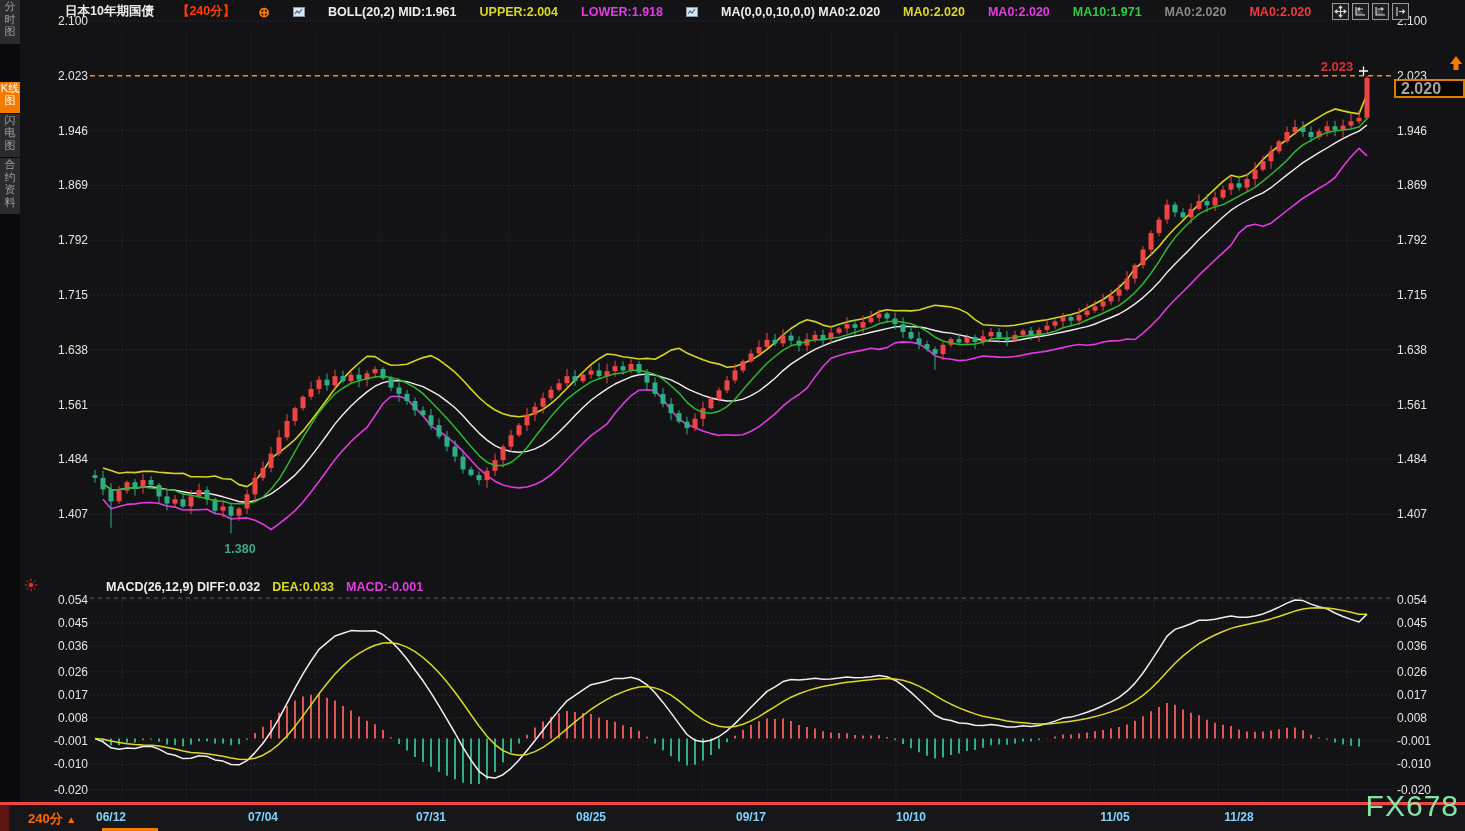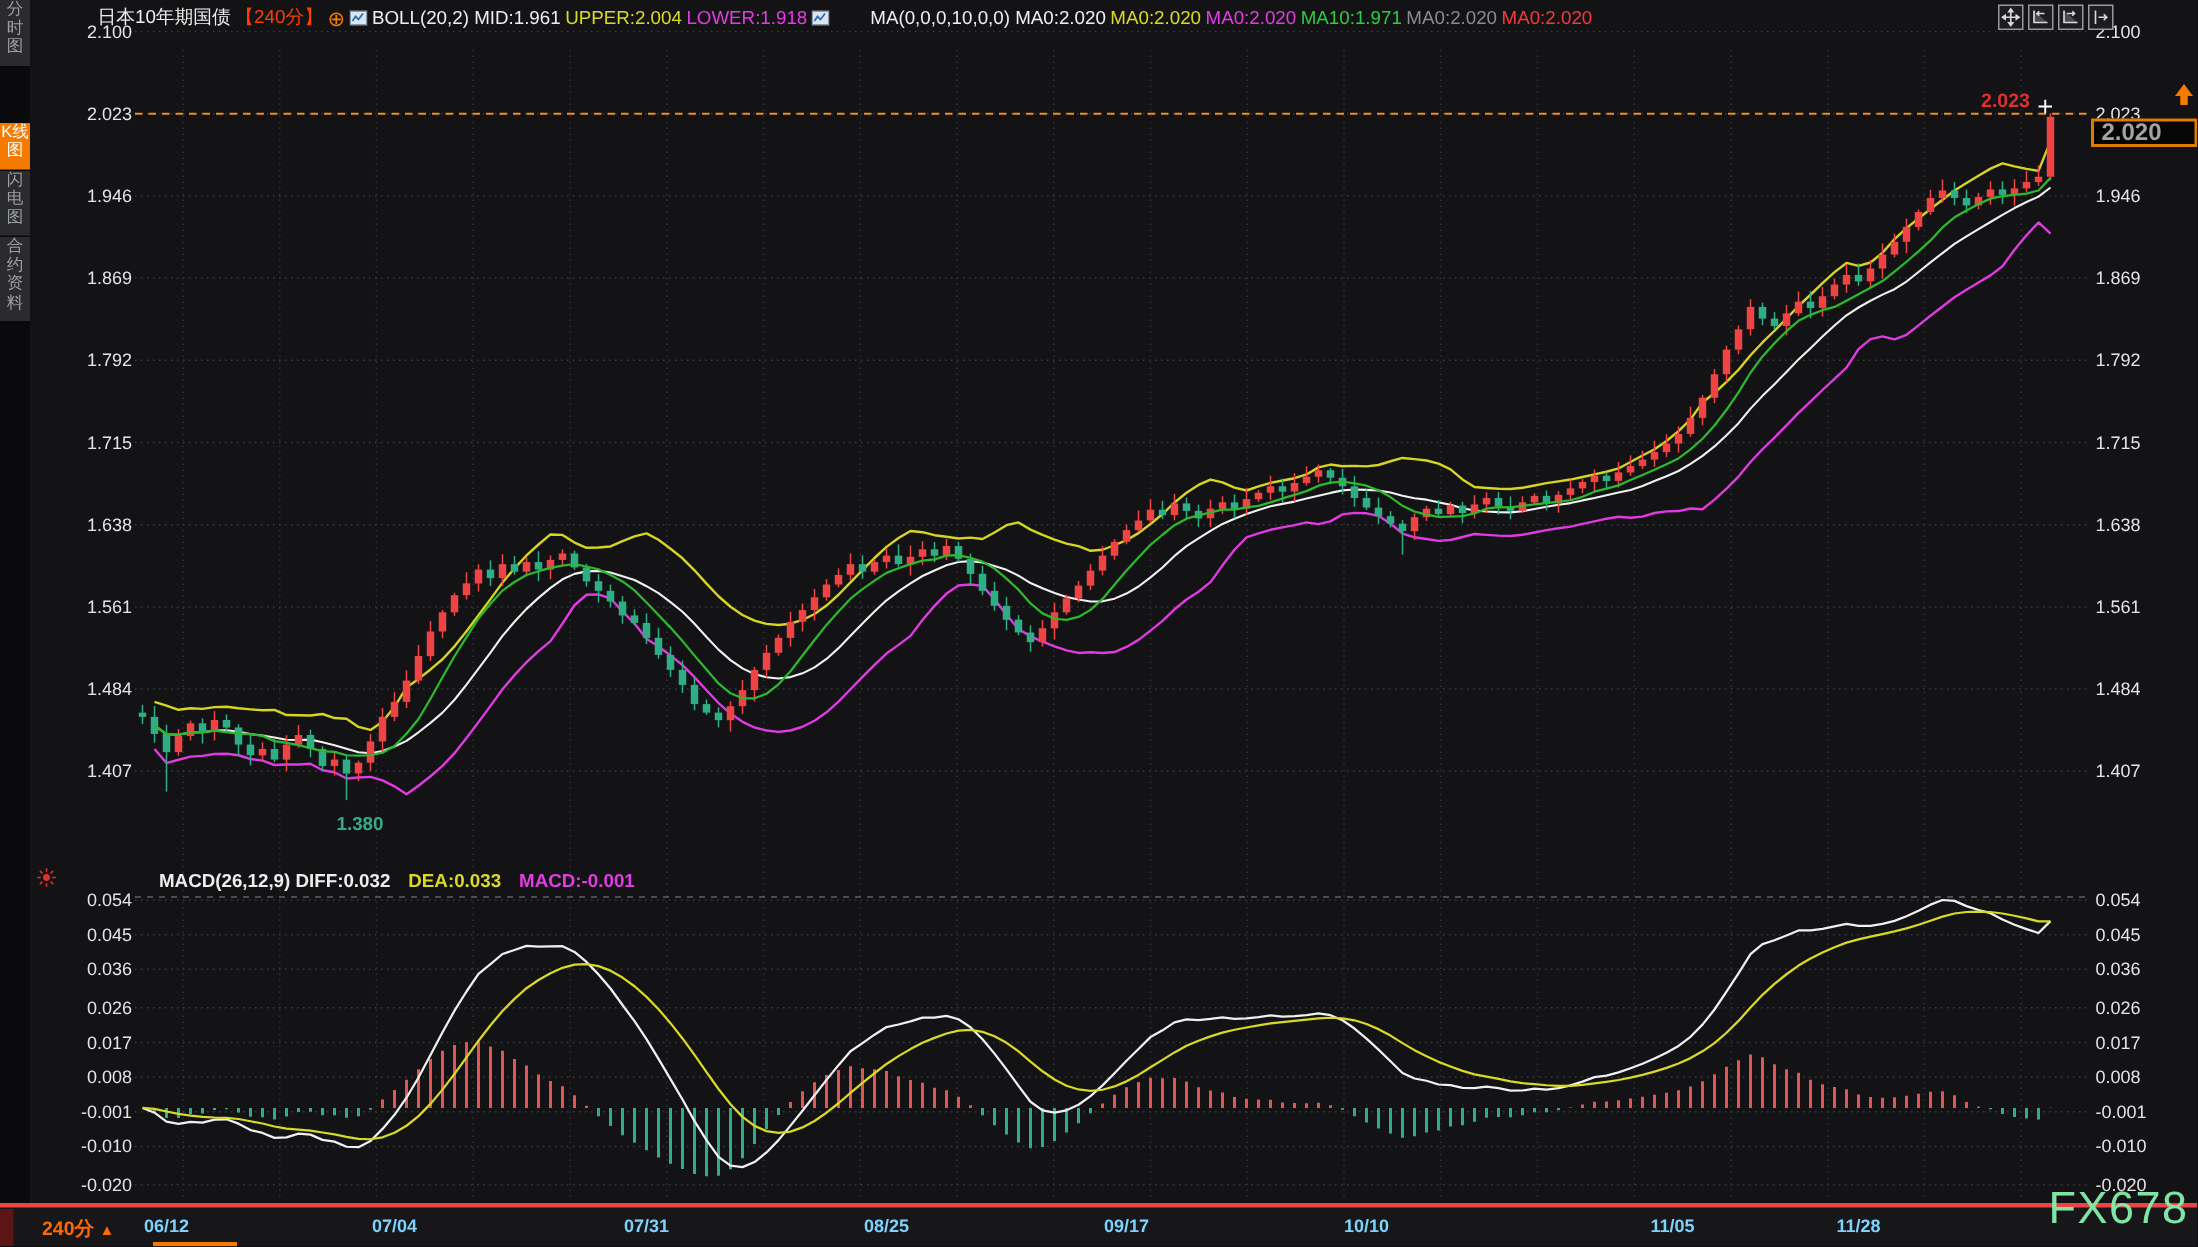--- a/index.html
+++ b/index.html
@@ -4,22 +4,22 @@
 <style>
   html,body{margin:0;padding:0;background:#0a0a0c;}
   .app{position:relative;width:1465px;height:831px;background:#131316;overflow:hidden;
        font-family:"Liberation Sans",sans-serif;}
   #chart{position:absolute;left:0;top:0;}
   #chart text{font-family:"Liberation Sans",sans-serif;}
   .sidebar{position:absolute;left:0;top:0;width:20px;height:831px;background:#0a0a0c;z-index:5;}
   .stab{width:20px;box-sizing:border-box;padding:0 0 6px;margin-bottom:1px;background:#2b2b2e;
         color:#9aa0a2;font-size:11px;line-height:12.5px;text-align:center;word-break:break-all;cursor:pointer;}
   .stab.active{background:#f57a00;color:#ffffff;margin-top:38px;}
-  .chart-header{position:absolute;left:65px;top:3px;display:flex;gap:3px;align-items:center;
-        font-size:12.5px;font-weight:400;white-space:nowrap;z-index:4;}
+  .chart-header{position:absolute;left:65px;top:3px;display:flex;gap:23px;align-items:center;
+        font-size:12.5px;font-weight:700;white-space:nowrap;z-index:4;}
   .hicon{display:flex;align-items:center;}
   .toolbar{position:absolute;left:1332px;top:3px;display:flex;gap:3px;z-index:6;}
   .ticon{width:15px;height:15px;border:1px solid #98989c;background:#1d1d20;display:flex;
         align-items:center;justify-content:center;cursor:pointer;}
   .macd-header{position:absolute;left:24px;top:578px;display:flex;gap:12px;align-items:center;
         font-size:12.5px;font-weight:600;z-index:4;}
   .price-tag{position:absolute;left:1394px;top:79px;width:62px;height:15px;border:2px solid #dc7d00;
         background:#060606;color:#a3a3a3;font-size:16px;font-weight:700;line-height:15px;
         padding-left:5px;z-index:6;}
   .bottom-bar{position:absolute;left:0;bottom:0;width:1465px;height:26px;background:#17171a;
@@ -647,21 +647,21 @@
       </span>
       <span style="color: rgb(237, 237, 238);">BOLL(20,2) MID:1.961</span>
       <span style="color: rgb(217, 217, 38);">UPPER:2.004</span>
       <span style="color: rgb(226, 60, 226);">LOWER:1.918</span>
       <span class="hicon">
         <svg width="12" height="12" viewBox="0 0 12 12">
           <rect x="0.5" y="1.5" width="11" height="9" fill="#dde6ef" stroke="#8899aa"></rect>
           <path d="M2 8l2-3 2 2 3-4" stroke="#2a6fb0" stroke-width="1.2" fill="none"></path>
         </svg>
       </span>
-      <span style="color: rgb(237, 237, 238); margin-left: 24px;">MA(0,0,0,10,0,0) MA0:2.020</span>
+      <span style="color: rgb(237, 237, 238);">MA(0,0,0,10,0,0) MA0:2.020</span>
       <span style="color: rgb(217, 217, 38);">MA0:2.020</span>
       <span style="color: rgb(226, 60, 226);">MA0:2.020</span>
       <span style="color: rgb(46, 204, 64);">MA10:1.971</span>
       <span style="color: rgb(138, 138, 138);">MA0:2.020</span>
       <span style="color: rgb(240, 59, 59);">MA0:2.020</span>
     </div>
   <div class="toolbar" id="toolbar">
       <div class="ticon">
         <svg width="15" height="15" viewBox="0 0 15 15">
           <path d="M7.5 2v11M2 7.5h11M7.5 2l-1.3 1.8h2.6zM7.5 13l-1.3-1.8h2.6zM2 7.5l1.8-1.3v2.6zM13 7.5l-1.8-1.3v2.6z" stroke="#d8d8d8" stroke-width="1.1" fill="#d8d8d8" fill-opacity="0.25"></path>

